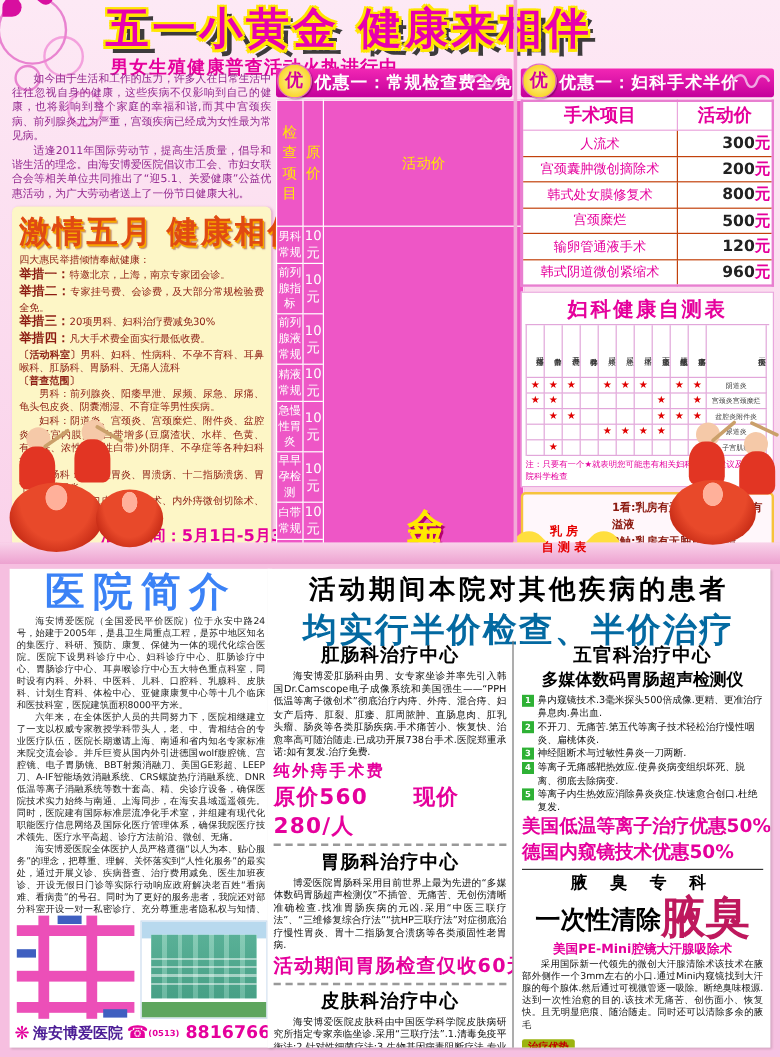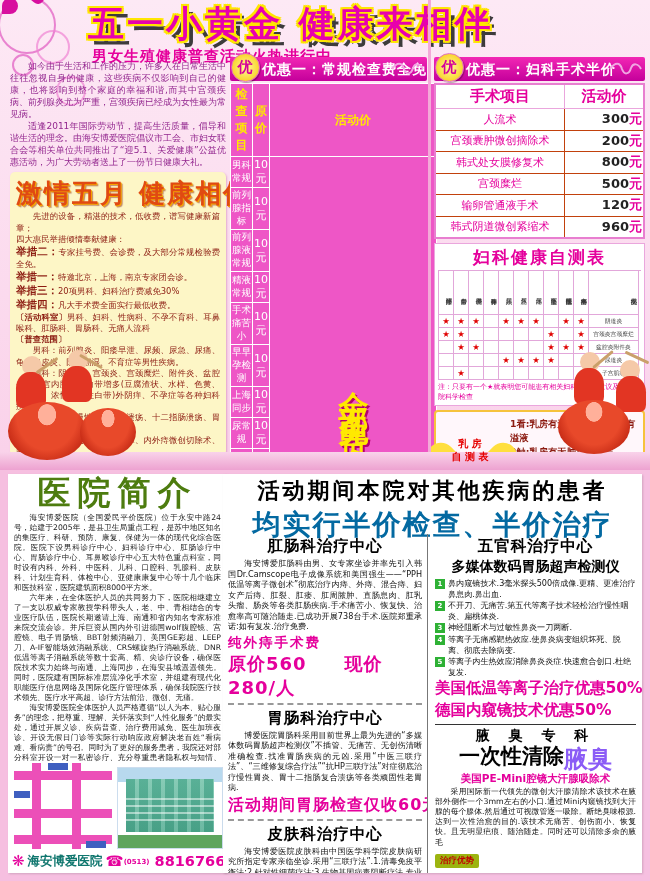--- a/index.html
+++ b/index.html
@@ -55,21 +55,21 @@
      color:#fff;font-weight:900;font-size:14px;line-height:24px;padding-left:32px;letter-spacing:1px;
      border-radius:2px;}
   .badge{position:absolute;left:1px;top:-4px;width:27px;height:27px;border-radius:50%;
      background:radial-gradient(#fffa9e,#f7c600);color:#d4009a;font-weight:900;font-size:15px;
      text-align:center;line-height:27px;border:1px solid #e070c0;box-shadow:1px 1px 1px rgba(0,0,0,.3);}
   .swirl{position:absolute;right:3px;top:3px;}
   
   .col-mid{position:absolute;left:230px;top:57px;width:197px;height:395px;}
   table{border-collapse:collapse;}
   .t1{width:100%;background:#ee56c6;margin-top:2px;}
-  .t1 th{border:1px solid #fff;color:#ffe900;font-size:12px;font-weight:700;padding:2px 0;}
+  .t1 th{border:1px solid #fff;color:#ffe900;font-size:12px;font-weight:400;padding:18px 0;}
   .t1 td{border:1px solid #fff;color:#fff;text-align:center;height:12.6px;font-size:9.5px;margin-left:26px;}
   .t1 td.pr{font-size:11px;}
   .free-cell{width:84px;}
   .free-text{writing-mode:vertical-rl;text-orientation:upright;margin:0 auto;
      font-size:30px;font-weight:900;color:#ffe900;letter-spacing:12px;text-shadow:2px 2px 0 #b4006e;}
   .t2{width:100%;background:#ee56c6;margin-top:3px;}
   .t2 th{border:1px solid #fff;color:#ffe900;font-size:15px;font-weight:900;padding:3px 0;}
   .t2 td{border:1px solid #fff;color:#fff;text-align:center;height:26px;font-size:9.5px;}
   .t2 td.pr{font-size:15px;font-weight:900;color:#ffe900;
      text-shadow:1px 0 #7d0050,-1px 0 #7d0050,0 1px #7d0050,0 -1px #7d0050;}
@@ -94,38 +94,38 @@
   .heart{position:absolute;left:8px;top:12px;width:56px;height:50px;}
   .heart::before,.heart::after{content:"";position:absolute;width:28px;height:44px;background:#ffdf3e;border-radius:28px 28px 0 0;}
   .heart::before{left:28px;transform:rotate(45deg);transform-origin:0 100%;}
   .heart::after{left:0;transform:rotate(-45deg);transform-origin:100% 100%;}
   .heart-label{position:absolute;left:2px;top:26px;width:64px;text-align:center;color:#e60000;
      font-weight:900;font-size:10px;line-height:1.25;z-index:2;}
   .breast-lines{color:#8c1b11;font-size:9.3px;font-weight:bold;line-height:1.5;}
   
   .bottom{position:absolute;left:0;top:470px;width:650px;height:411px;background:#f6bfe0;}
   .b-left{position:absolute;left:8px;top:4px;width:207px;height:395px;background:#fff;padding:2px 6px;box-shadow:1px 1px 2px rgba(0,0,0,.15);}
-  .hosp-title{font-size:33px;font-weight:900;color:#4d7c0f;text-align:center;letter-spacing:7px;line-height:1.05;white-space:nowrap;}
+  .hosp-title{font-size:33px;font-weight:900;color:#3b82f6;text-align:center;letter-spacing:7px;line-height:1.05;white-space:nowrap;}
   .hosp-text{height:250px;overflow:hidden;margin-top:2px;}
   .hosp-text p{margin:0;font-size:7.7px;line-height:1.3;color:#222;text-align:justify;text-indent:2em;}
   .map{position:absolute;left:6px;bottom:24px;width:98px;height:86px;background:#fff;}
   .road-h{position:absolute;left:0;width:98px;height:9px;background:#ec4fb8;}
   .road-v{position:absolute;top:0;width:9px;height:86px;background:#ec4fb8;}
   .map-lbl{position:absolute;background:#3f5fc0;}
   .photo{position:absolute;right:4px;bottom:24px;width:104px;height:80px;overflow:hidden;border:1px solid #cde;}
   .ph-sky{position:absolute;left:0;top:0;width:100%;height:18%;background:#b8d9ee;}
   .ph-bld{position:absolute;left:8%;top:14%;width:84%;height:66%;
      background:repeating-linear-gradient(90deg,#8fd0c0 0 9px,#d9f0e8 9px 13px),
                 linear-gradient(#9fd8c8,#7fc4b2);background-blend-mode:multiply;}
   .ph-bld2{position:absolute;left:0;top:30%;width:100%;height:50%;
      background:repeating-linear-gradient(0deg,rgba(255,255,255,.5) 0 2px,transparent 2px 7px);}
   .ph-base{position:absolute;left:0;bottom:0;width:100%;height:16%;background:#5ea55e;}
   .logo-row{position:absolute;left:4px;bottom:1px;width:200px;height:22px;display:flex;align-items:center;gap:3px;}
   .logo-icon{color:#e5009c;font-size:15px;line-height:1;}
-  .logo-text{color:#0f766e;font-weight:900;font-size:12.5px;white-space:nowrap;}
+  .logo-text{color:#4c1d95;font-weight:900;font-size:12.5px;white-space:nowrap;}
   .logo-phone{margin-left:auto;color:#e5009c;font-weight:900;font-size:14.5px;white-space:nowrap;}
   .logo-phone .small{font-size:7px;vertical-align:2px;}
   .b-main{position:absolute;left:223px;top:4px;width:419px;height:399px;background:#fff;box-shadow:1px 1px 2px rgba(0,0,0,.15);}
   .headline{text-align:center;padding-top:2px;}
   .hl1{font-size:22px;font-weight:900;color:#000;letter-spacing:3px;white-space:nowrap;}
   .hl2{font-size:28px;font-weight:900;color:#0369a1;letter-spacing:2px;white-space:nowrap;}
   .b-mid{position:absolute;left:0;top:60px;width:205px;height:339px;padding:0 5px;border-right:1px solid #777;box-sizing:border-box;overflow:hidden;}
   .b-right{position:absolute;right:0;top:60px;width:213px;height:339px;padding:0 6px;box-sizing:border-box;overflow:hidden;}
   .sec-title{text-align:center;font-size:15.5px;font-weight:900;color:#000;margin:2px 0 1px;letter-spacing:1px;}
   .sec-para{font-size:8.1px;line-height:1.3;text-align:justify;color:#111;text-indent:2em;margin:0;}
@@ -135,21 +135,21 @@
   .promo-mid{color:#e5009c;font-size:16px;font-weight:900;margin:2px 0;letter-spacing:1px;white-space:nowrap;}
   .ent-sub{font-size:14px;font-weight:900;text-align:center;color:#000;margin-bottom:2px;}
   .ent-item{display:flex;gap:3px;font-size:8.1px;line-height:1.3;color:#111;margin-bottom:1px;}
   .ent-num{flex:0 0 10px;height:10px;background:#2eb135;color:#fff;font-size:7px;font-weight:bold;
      text-align:center;line-height:10px;margin-top:1px;}
   .ent-promo{color:#e5009c;font-size:15.5px;font-weight:900;line-height:1.25;white-space:nowrap;margin-top:2px;}
   .divider{border-top:1.5px solid #333;margin:4px 0 2px;}
   .armpit-title{text-align:center;font-weight:900;font-size:14px;color:#000;letter-spacing:7px;}
   .armpit-head{text-align:center;line-height:1;margin:1px 0;}
   .ah-black{font-size:21px;font-weight:900;color:#000;vertical-align:4px;}
-  .ah-pink{font-size:24px;font-weight:900;color:#8b5cf6;}
+  .ah-pink{font-size:37px;font-weight:900;color:#be185d;}
   .armpit-tech{text-align:center;color:#e5009c;font-weight:bold;font-size:10.5px;margin-bottom:1px;}
   .adv-badge{display:inline-block;background:#9cb410;color:#c00000;font-size:8.5px;font-weight:900;
      padding:1px 5px;border-radius:2px;margin:2px 0 1px;}
 </style>
 </head>
 <body>
 
 <div class="page">
 
   <div class="top">
@@ -167,24 +167,23 @@
     <div class="sub-title">男女生殖健康普查活动火热进行中……</div>
 
     <div class="col-left">
       <div class="intro">
         <p>如今由于生活和工作的压力，许多人在日常生活中往往忽视自身的健康，这些疾病不仅影响到自己的健康，也将影响到整个家庭的幸福和谐,而其中宫颈疾病、前列腺炎尤为严重，宫颈疾病已经成为女性最为常见病。</p>
         <p>适逢2011年国际劳动节，提高生活质量，倡导和谐生活的理念。由海安博爱医院倡议市工会、市妇女联合会等相关单位共同推出了“迎5.1、关爱健康”公益优惠活动，为广大劳动者送上了一份节日健康大礼。</p>
       </div>
       <div class="ypanel">
         <div class="may-title">激情五月 健康相伴</div>
         <div class="ybody">
-          <p class="ind">先进的设备，精湛的技术，低收费，谱写健康新篇章；</p>
           <p style="margin:0">四大惠民举措倾情奉献健康：</p>
+          <p class="measure"><span class="m-label">举措一：</span><span>特邀北京，上海，南京专家团会诊。</span></p>
           <p class="measure"><span class="m-label">举措二：</span><span>专家挂号费、会诊费，及大部分常规检验费全免。</span></p>
-          <p class="measure"><span class="m-label">举措一：</span><span>特邀北京，上海，南京专家团会诊。</span></p>
           <p class="measure"><span class="m-label">举措三：</span><span>20项男科、妇科治疗费减免30%</span></p>
           <p class="measure"><span class="m-label">举措四：</span><span>凡大手术费全面实行最低收费。</span></p>
           <p style="margin:0"><span class="bracket">〔活动科室〕</span><span>男科、妇科、性病科、不孕不育科、耳鼻喉科、肛肠科、胃肠科、无痛人流科</span></p>
           <p style="margin:0" class="bracket">〔普查范围〕</p>
           <p class="ind">男科：前列腺炎、阳痿早泄、尿频、尿急、尿痛、龟头包皮炎、阴囊潮湿、不育症等男性疾病。</p>
           <p class="ind">妇科：阴道炎、宫颈炎、宫颈糜烂、附件炎、盆腔炎、子宫内膜炎、白带增多(豆腐渣状、水样、色黄、有气味、浓性、血性白带)外阴痒、不孕症等各种妇科疾病。</p>
           <p class="ind">胃肠科：急慢性胃炎、胃溃疡、十二指肠溃疡、胃下垂、结肠炎。</p>
           <p class="ind">外科：韩式包皮包茎环切术、内外痔微创切除术、腋臭微创清除术。</p>
         </div>
         <div class="acts">
@@ -234,29 +233,29 @@
             </tr>
         <tr>
               <td>前列腺液常规</td>
               <td class="pr">10元</td>
             </tr>
         <tr>
               <td>精液常规</td>
               <td class="pr">10元</td>
             </tr>
         <tr>
-              <td>手术痛苦小</td>
+              <td>急慢性胃炎</td>
               <td class="pr">10元</td>
             </tr>
         <tr>
               <td>早早孕检测</td>
               <td class="pr">10元</td>
             </tr>
         <tr>
-              <td>上海同步</td>
+              <td>白带常规</td>
               <td class="pr">10元</td>
             </tr>
         <tr>
               <td>尿常规</td>
               <td class="pr">10元</td>
             </tr>
         <tr>
               <td>血常规</td>
               <td class="pr">10元</td>
             </tr>

